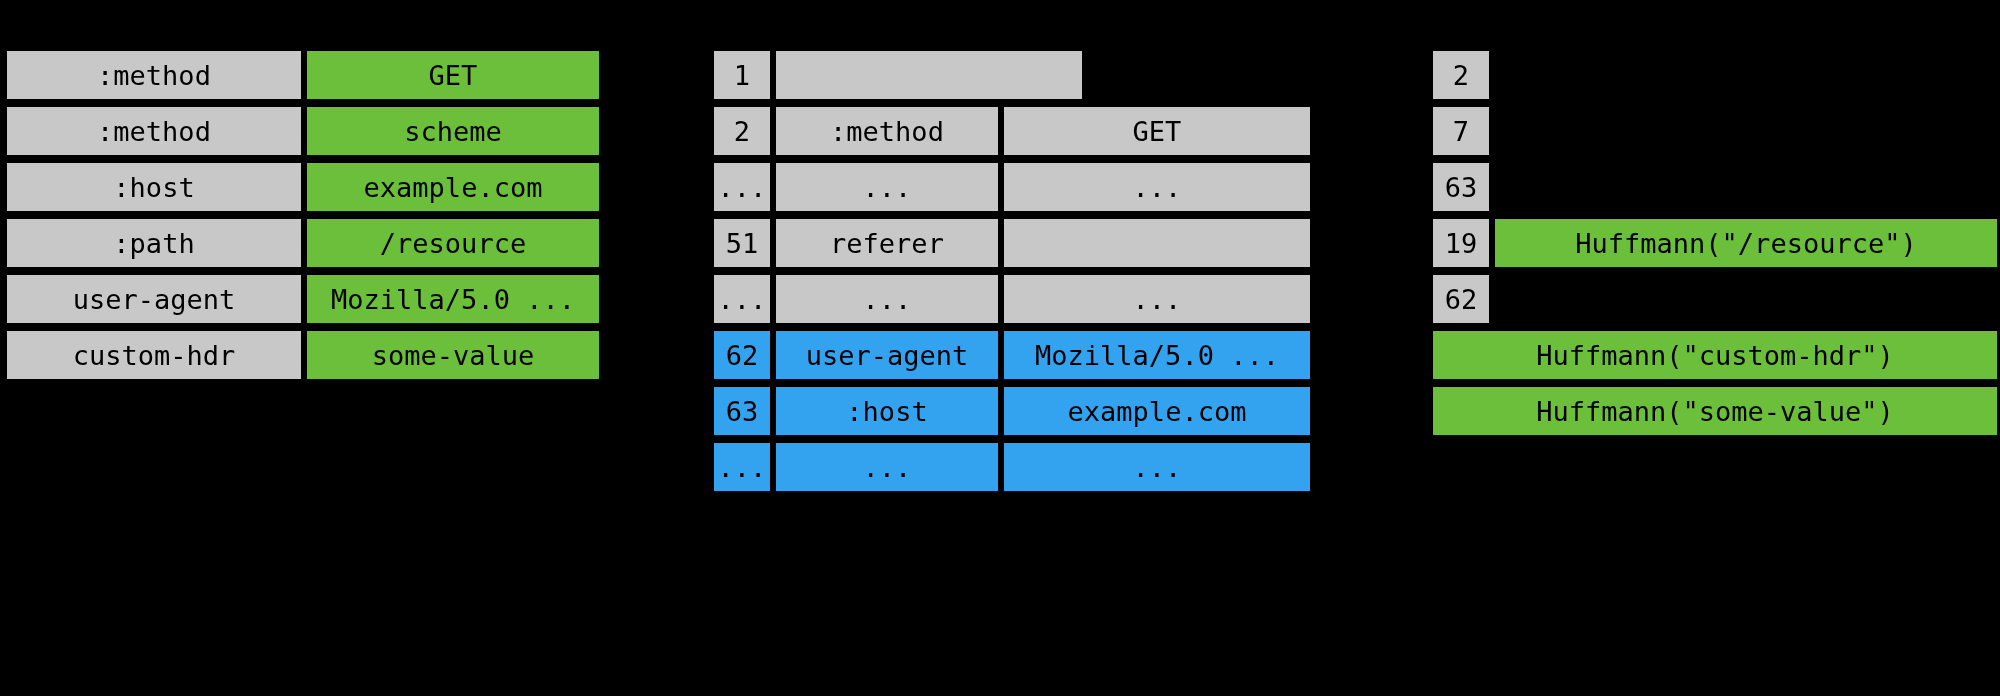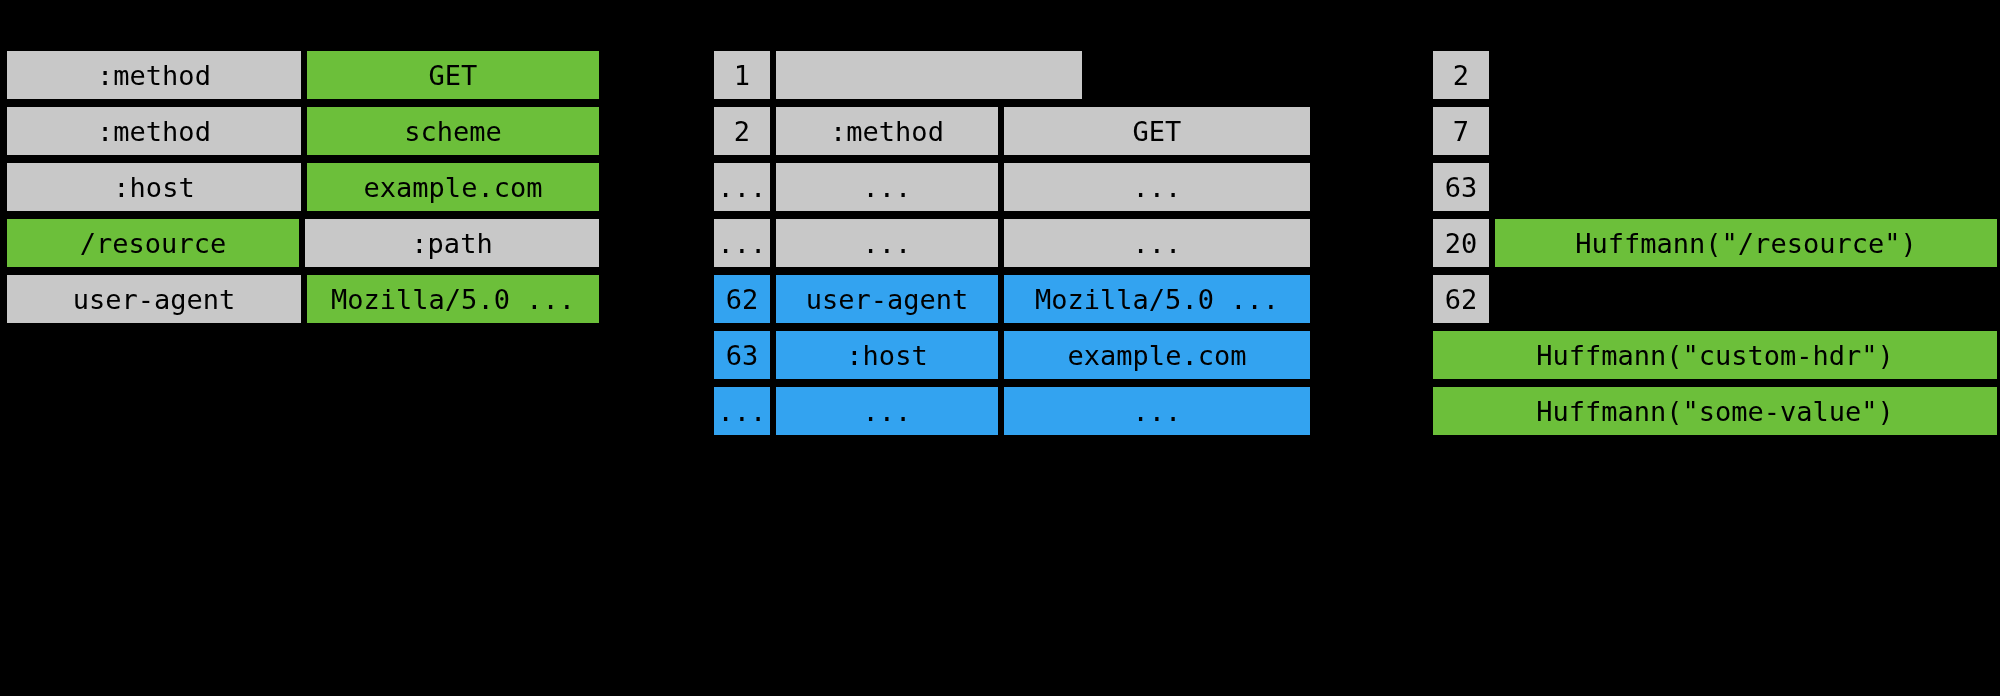--- a/index.html
+++ b/index.html
@@ -123,45 +123,54 @@
       </div>
       <div class="hrow">
         <div class="cell gray hname">:method</div>
         <div class="cell green hval">scheme</div>
       </div>
       <div class="hrow">
         <div class="cell gray hname">:host</div>
         <div class="cell green hval">example.com</div>
       </div>
       <div class="hrow">
+        <div class="cell gray hname">:path</div>
         <div class="cell green hval">/resource</div>
-        <div class="cell gray hname">:path</div>
       </div>
       <div class="hrow">
         <div class="cell gray hname">user-agent</div>
         <div class="cell green hval">Mozilla/5.0 ...</div>
+      </div>
+      <div class="hrow">
+        <div class="cell gray hname">custom-hdr</div>
+        <div class="cell green hval">some-value</div>
       </div>
     </div>
 
   <div id="panel-index">
       <div class="irow">
         <div class="cell gray iidx">1</div>
         <div class="cell gray ival"></div>
       </div>
       <div class="irow">
         <div class="cell gray iidx">2</div>
         <div class="cell gray iname">:method</div>
         <div class="cell gray ival">GET</div>
       </div>
       <div class="irow">
         <div class="cell gray iidx">...</div>
         <div class="cell gray iname">...</div>
         <div class="cell gray ival">...</div>
       </div>
       <div class="irow">
+        <div class="cell gray iidx">51</div>
+        <div class="cell gray iname">referer</div>
+        <div class="cell gray ival"></div>
+      </div>
+      <div class="irow">
         <div class="cell gray iidx">...</div>
         <div class="cell gray iname">...</div>
         <div class="cell gray ival">...</div>
       </div>
       <div class="irow">
         <div class="cell blue iidx">62</div>
         <div class="cell blue iname">user-agent</div>
         <div class="cell blue ival">Mozilla/5.0 ...</div>
       </div>
       <div class="irow">
@@ -183,21 +192,21 @@
       </div>
       <div class="erow">
         <div class="cell gray eidx">7</div>
         <div class="blank"></div>
       </div>
       <div class="erow">
         <div class="cell gray eidx">63</div>
         <div class="blank"></div>
       </div>
       <div class="erow">
-        <div class="cell gray eidx">20</div>
+        <div class="cell gray eidx">19</div>
         <div class="cell green elit elit-wide">Huffmann("/resource")</div>
       </div>
       <div class="erow">
         <div class="cell gray eidx">62</div>
         <div class="blank"></div>
       </div>
       <div class="erow">
         <div class="cell green elit elit-full">Huffmann("custom-hdr")</div>
       </div>
       <div class="erow">

